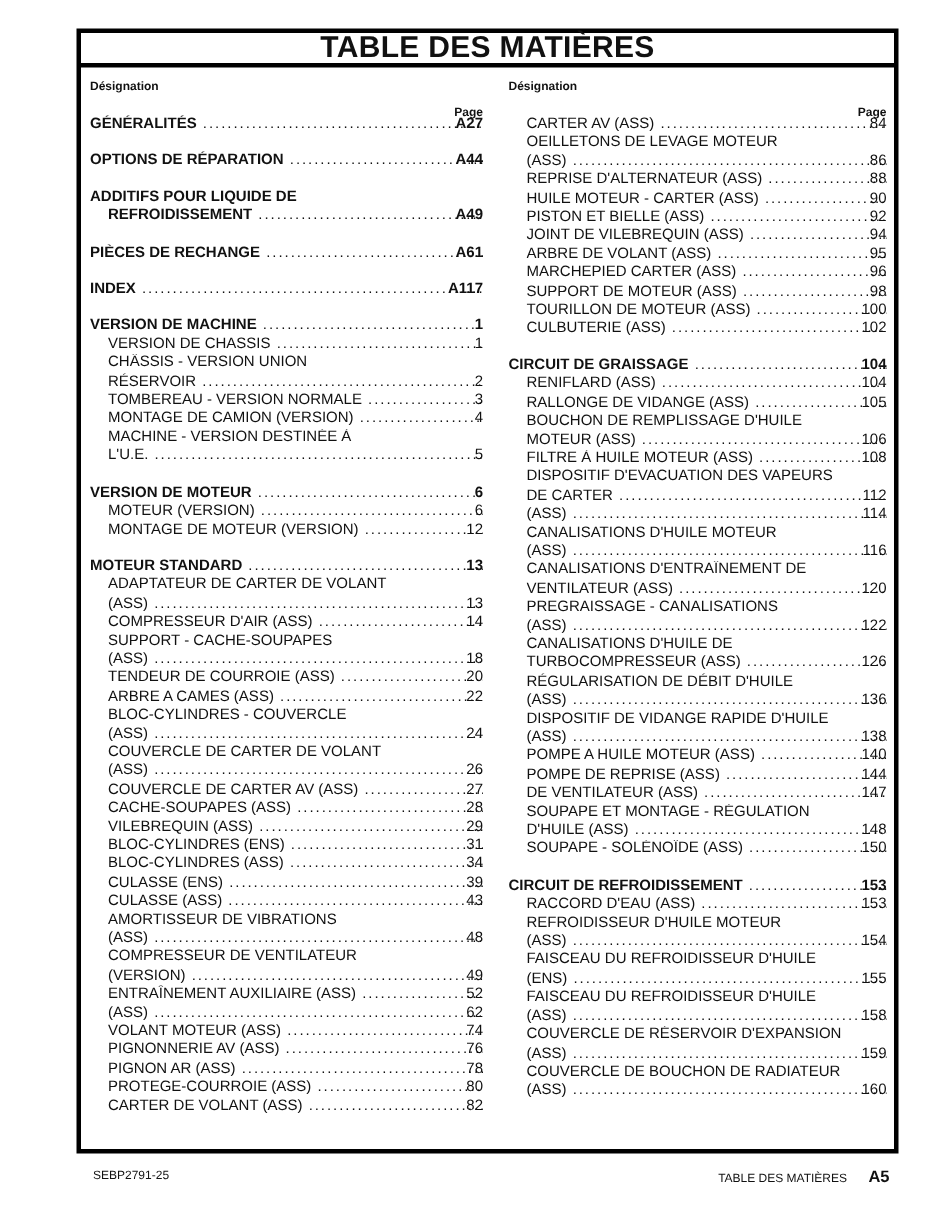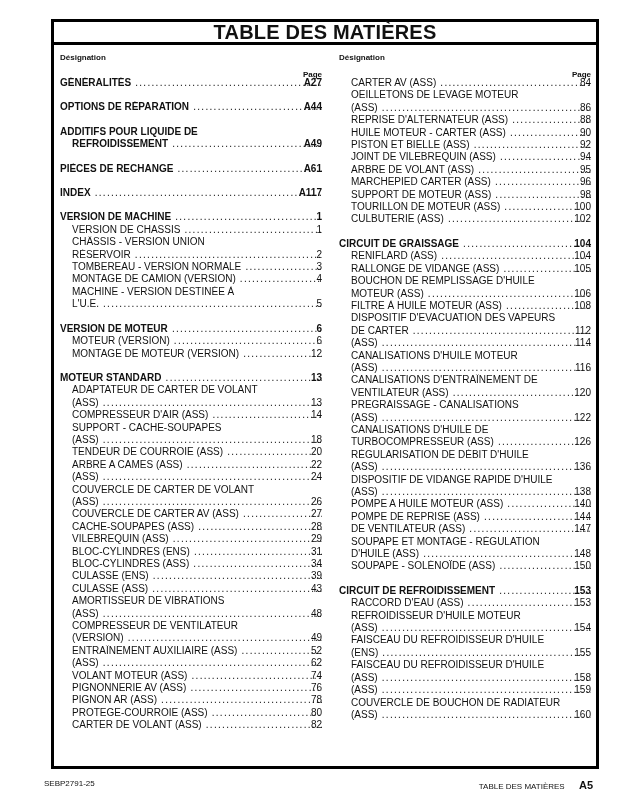--- a/index.html
+++ b/index.html
@@ -15,21 +15,21 @@
   .spacer { height: 10px; }
   .entry { position: relative; font-size: 10px; line-height: 12.4px; }
   .entry.section { font-weight: bold; }
   .entry.sub { padding-left: 12px; }
   .entry .dots { letter-spacing: 1.3px; font-weight: normal; }
   .entry .pg { position: absolute; right: 0; bottom: 0; font-weight: normal; }
   .entry.section .pg { font-weight: bold; }
   .gap-m { height: 12px; }
   .row-clip { overflow: hidden; white-space: nowrap; }
   .footer { position: absolute; top: 779px; font-size: 8px; }
-  .footer.left { left: 44px; text-align: right; }
+  .footer.left { left: 62px; text-align: right; }
   .footer.right { right: 32px; }
   .footer .pgnum { font-weight: bold; font-size: 11px; margin-left: 12px; }
 </style>
 </head>
 <body>
 
 <div class="frame">
   <div class="title">TABLE DES MATIÈRES</div>
   <div class="cols">
     <div class="col left" id="col-left">
@@ -125,20 +125,21 @@
           </div>
           <div class="entry sub">
             <div class="row-clip" style="padding-right: 34px;"><span>TENDEUR DE COURROIE (ASS)</span><span class="dots"> ............................................................</span></div>
             <span class="pg">20</span>
           </div>
           <div class="entry sub">
             <div class="row-clip" style="padding-right: 34px;"><span>ARBRE A CAMES (ASS)</span><span class="dots"> ............................................................</span></div>
             <span class="pg">22</span>
           </div>
           <div class="entry sub">
+            <div class="row-clip"><span>BLOC-CYLINDRES - COUVERCLE</span></div>
             <div class="row-clip" style="padding-right: 34px;"><span>(ASS)</span><span class="dots"> ............................................................</span></div>
             <span class="pg">24</span>
           </div>
           <div class="entry sub">
             <div class="row-clip"><span>COUVERCLE DE CARTER DE VOLANT</span></div>
             <div class="row-clip" style="padding-right: 34px;"><span>(ASS)</span><span class="dots"> ............................................................</span></div>
             <span class="pg">26</span>
           </div>
           <div class="entry sub">
             <div class="row-clip" style="padding-right: 34px;"><span>COUVERCLE DE CARTER AV (ASS)</span><span class="dots"> ............................................................</span></div>
@@ -360,20 +361,21 @@
             <div class="row-clip"><span>FAISCEAU DU REFROIDISSEUR D'HUILE</span></div>
             <div class="row-clip" style="padding-right: 34px;"><span>(ENS)</span><span class="dots"> ............................................................</span></div>
             <span class="pg">155</span>
           </div>
           <div class="entry sub">
             <div class="row-clip"><span>FAISCEAU DU REFROIDISSEUR D'HUILE</span></div>
             <div class="row-clip" style="padding-right: 34px;"><span>(ASS)</span><span class="dots"> ............................................................</span></div>
             <span class="pg">158</span>
           </div>
           <div class="entry sub">
+            <div class="row-clip"><span>COUVERCLE DE RÉSERVOIR D'EXPANSION</span></div>
             <div class="row-clip" style="padding-right: 34px;"><span>(ASS)</span><span class="dots"> ............................................................</span></div>
             <span class="pg">159</span>
           </div>
           <div class="entry sub">
             <div class="row-clip"><span>COUVERCLE DE BOUCHON DE RADIATEUR</span></div>
             <div class="row-clip" style="padding-right: 34px;"><span>(ASS)</span><span class="dots"> ............................................................</span></div>
             <span class="pg">160</span>
           </div>
         </div>
     </div>

